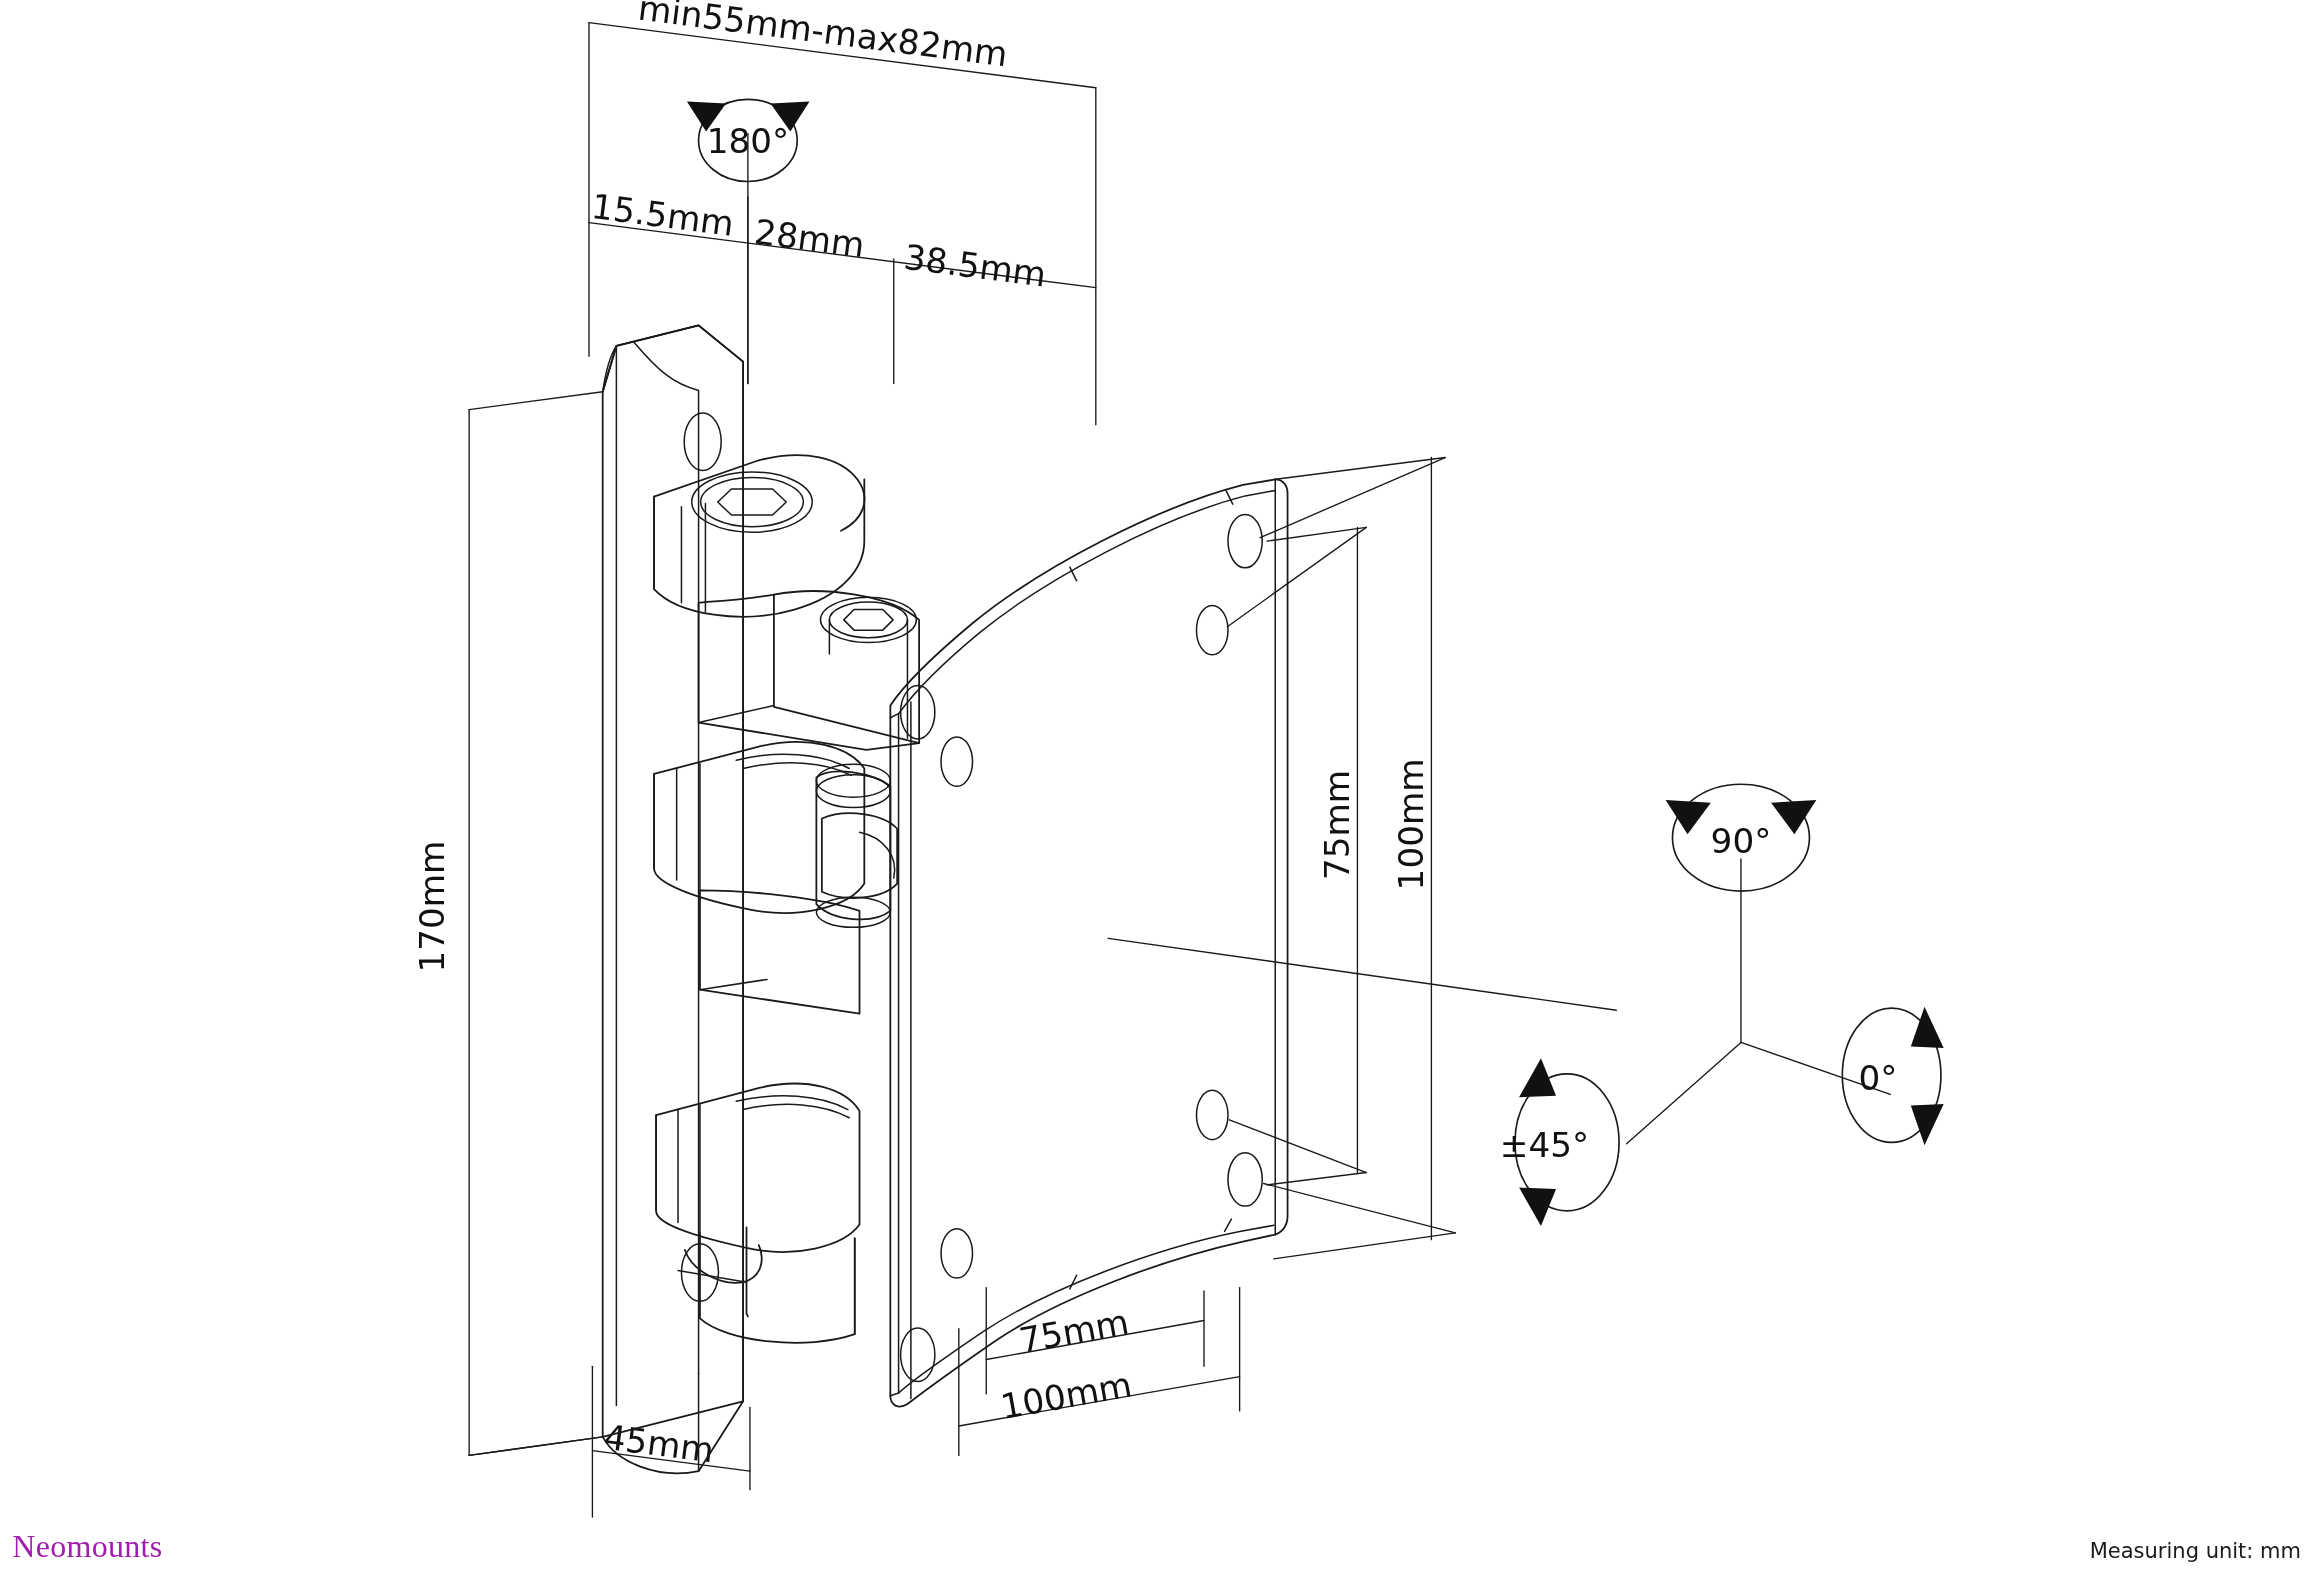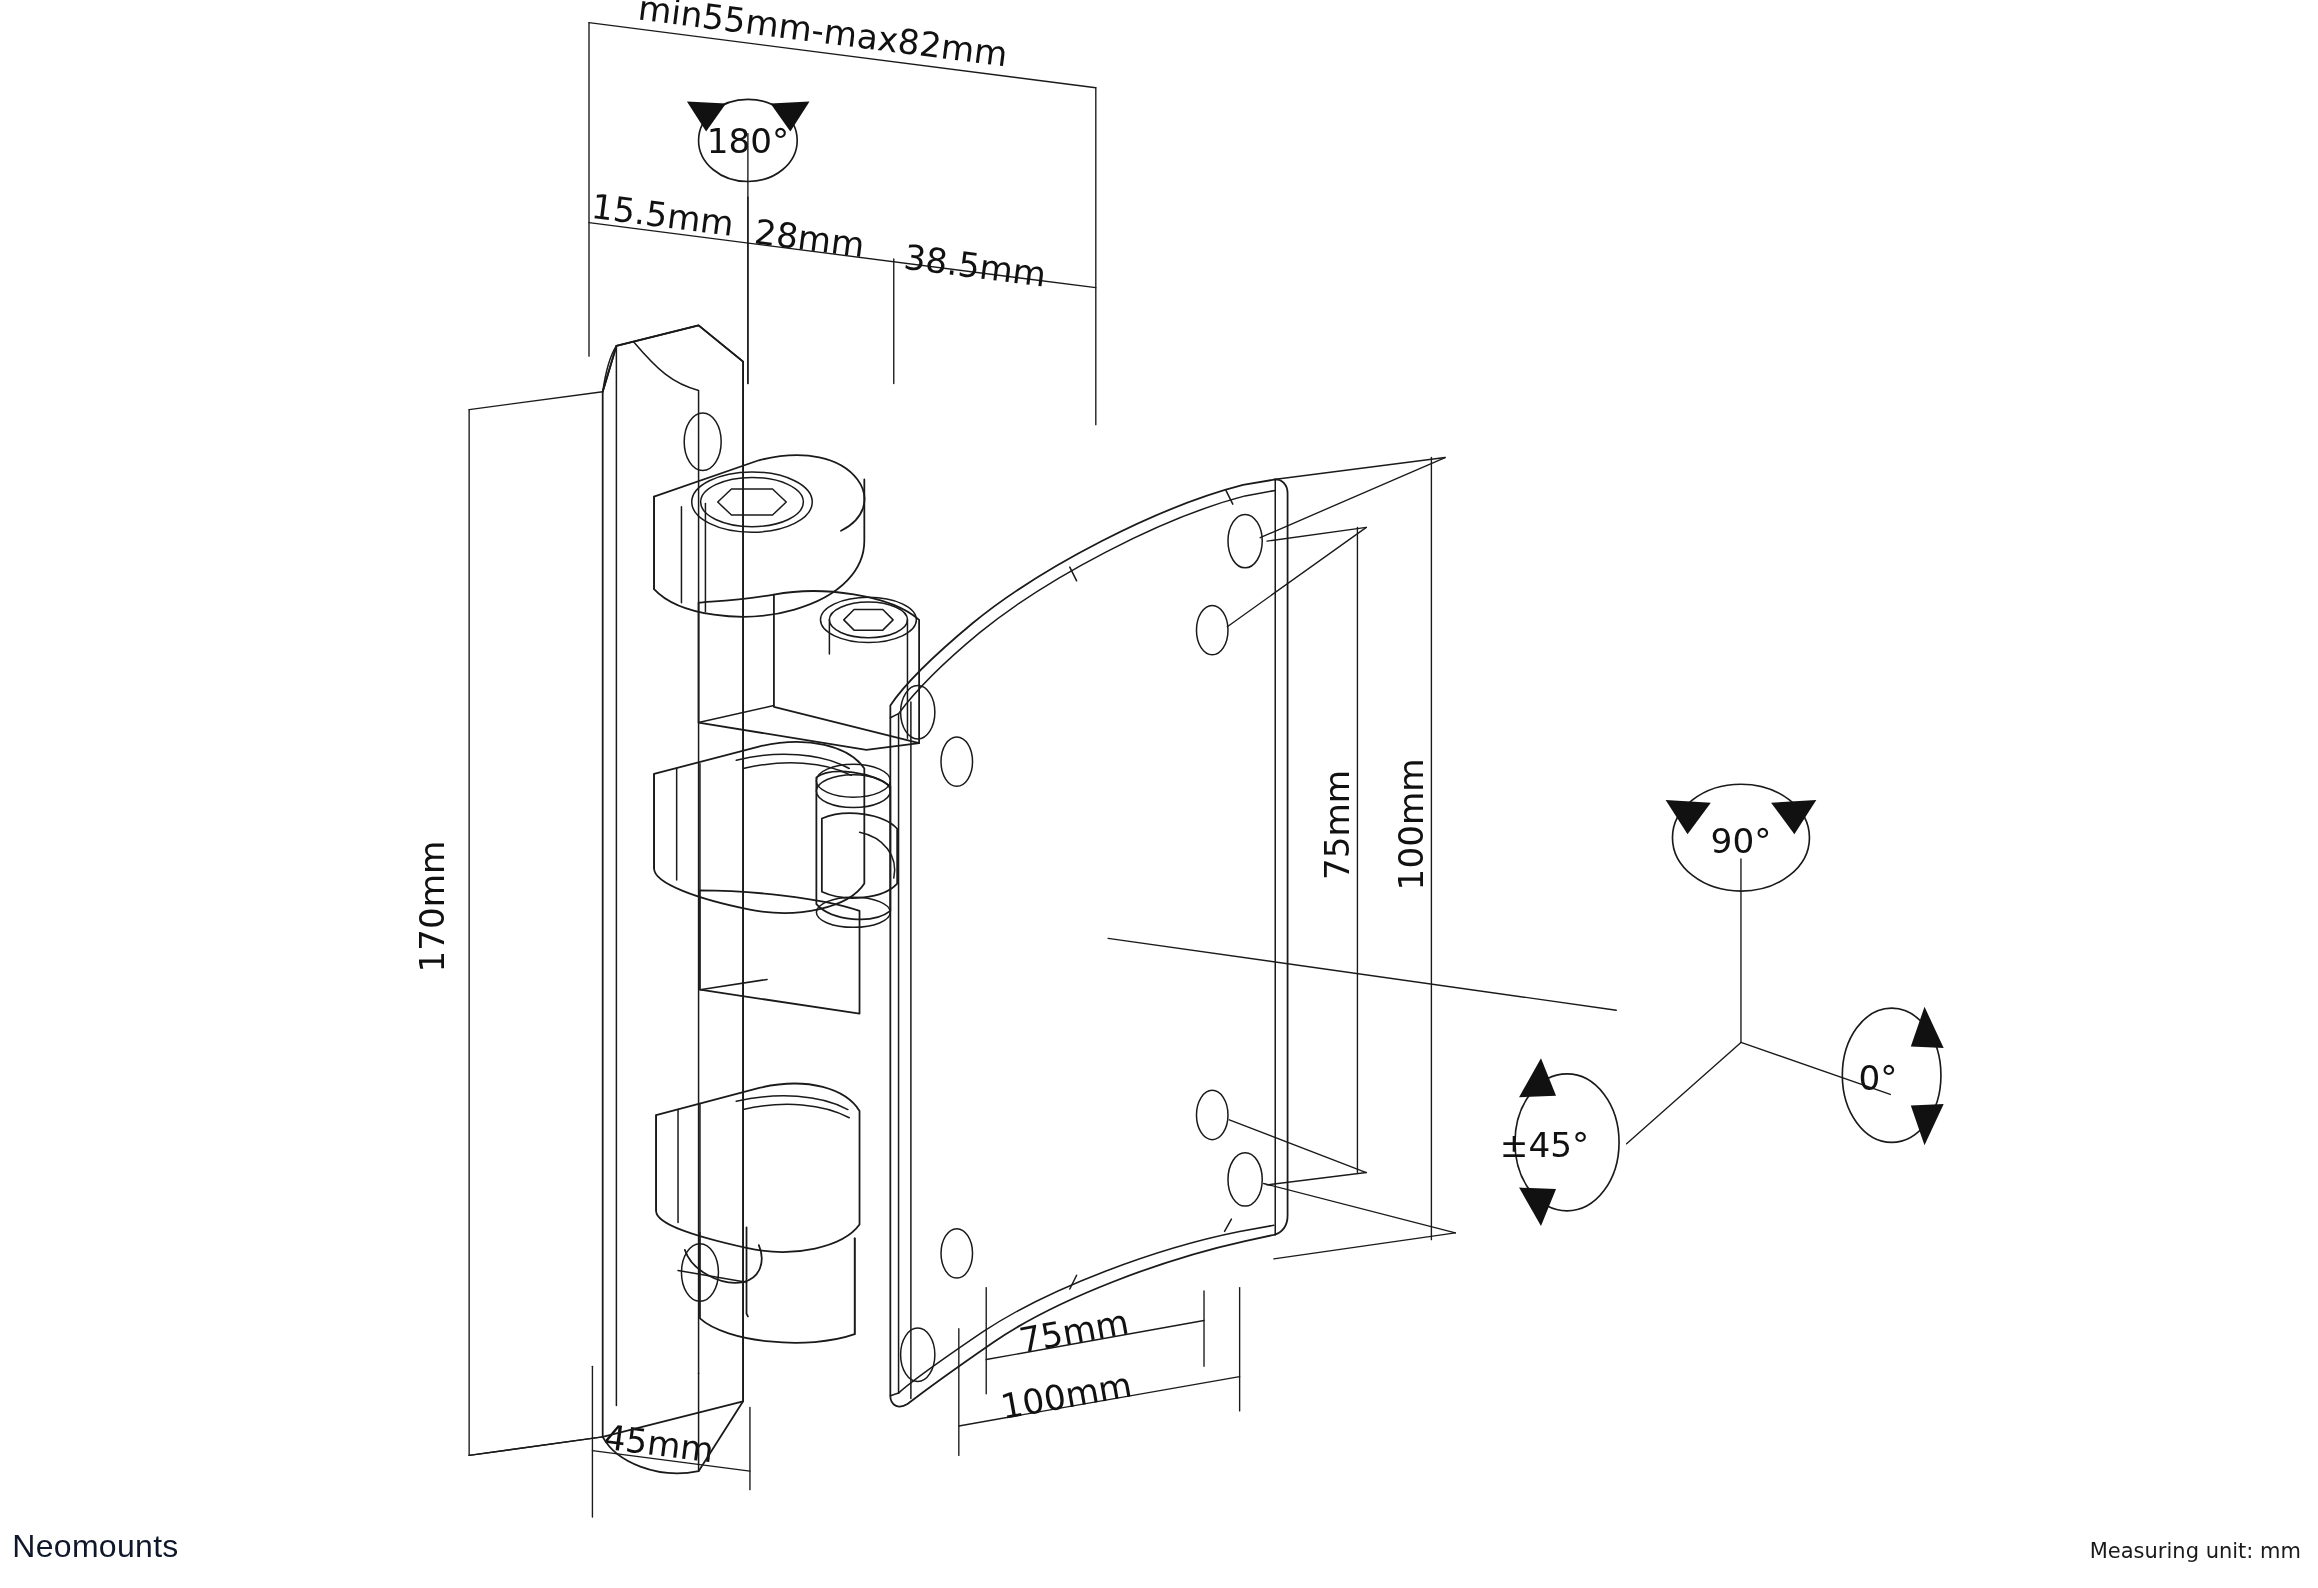--- a/index.html
+++ b/index.html
@@ -21,22 +21,22 @@
     top: 0;
     width: 2319px;
     height: 1589px;
   }
   .brand {
     position: absolute;
     left: 12.3px;
     top: 1528px;
     font-size: 32px;
     letter-spacing: 0.3px;
-    color: #0f172a;
-    font-family: Liberation Sans, sans-serif;
+    color: #a21caf;
+    font-family: Liberation Serif, serif;
     white-space: nowrap;
   }
   .unitnote {
     position: absolute;
     right: 18px;
     top: 1539px;
     font-size: 21px;
     color: #1a1a1a;
     font-family: "DejaVu Sans", "Liberation Sans", sans-serif;
     white-space: nowrap;

